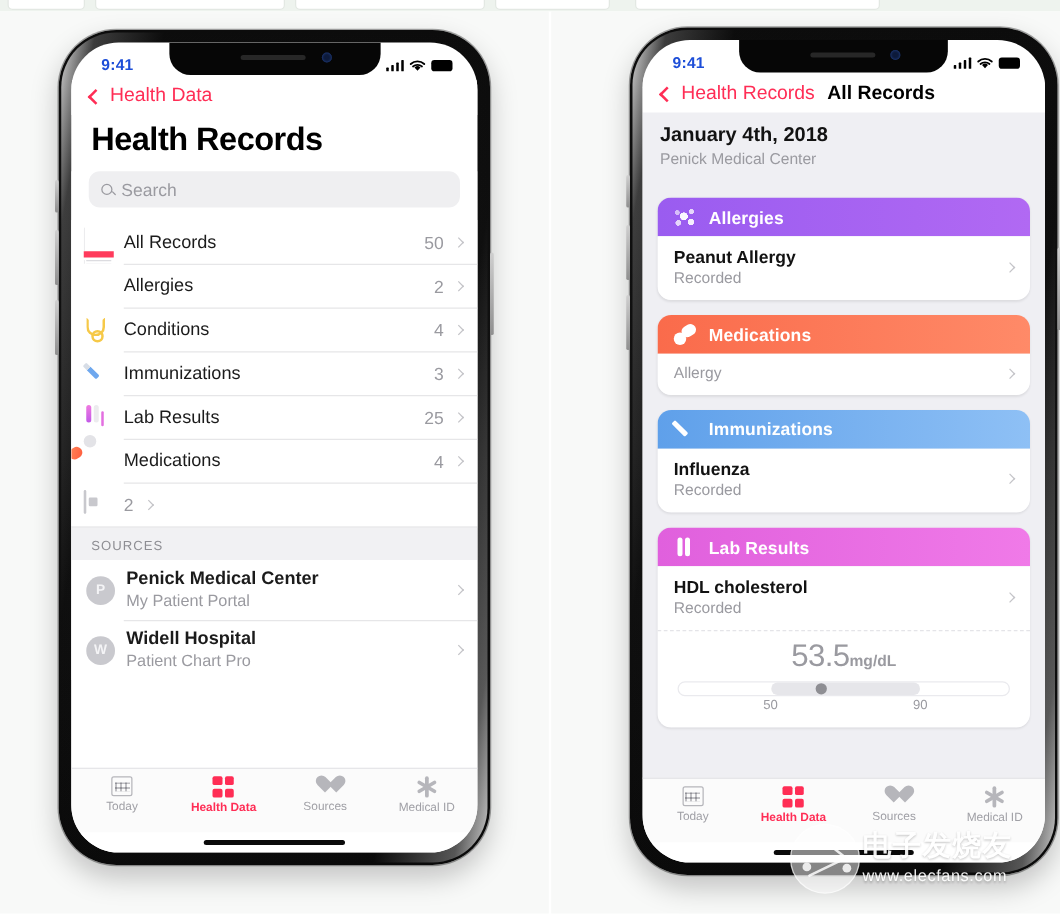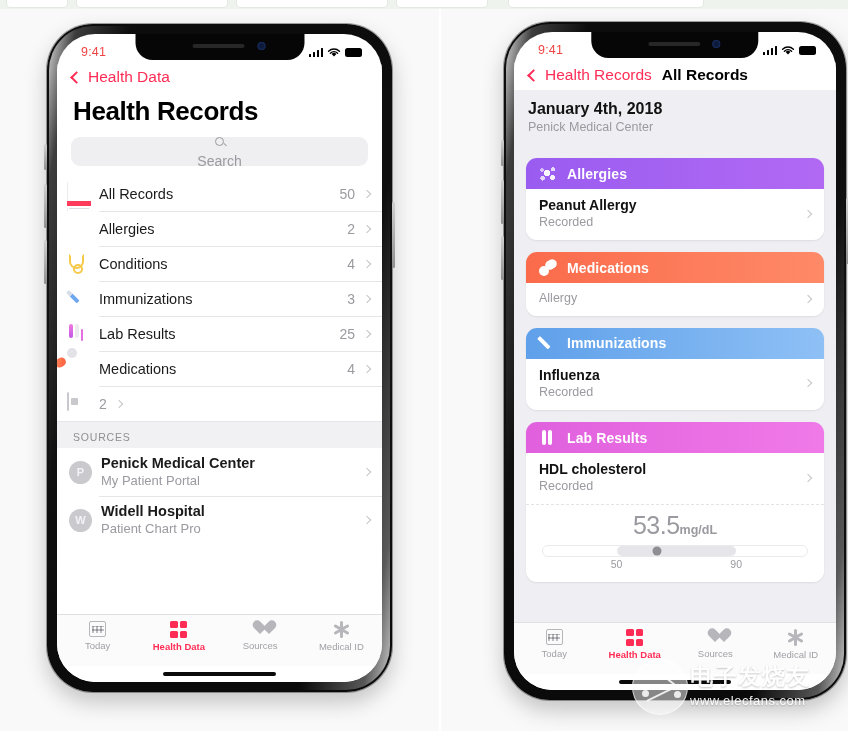--- a/index.html
+++ b/index.html
@@ -80,42 +80,42 @@
     position:absolute; right:23%; top:8px; width:8px; height:8px;
     border-radius:50%; background:#0d1a3a;
     box-shadow:inset 0 0 2px #2b4fa0;
   }
 
   
   .statusbar{
     height:30px; flex:0 0 30px; display:flex; align-items:center;
     justify-content:space-between; padding:6px 20px 0 24px; z-index:21; position:relative;
   }
-  .sb-time{ font-size:12.5px; font-weight:400; color:#ef4444; letter-spacing:.2px; }
+  .sb-time{ font-size:12.5px; font-weight:700; color:#1d4ed8; letter-spacing:.2px; }
   .sb-right{ display:flex; align-items:center; gap:4px; }
   .sig{ display:flex; align-items:flex-end; gap:1.5px; height:9px; }
   .sig i{ display:block; width:2.5px; background:#000; border-radius:.5px; }
   .sig i:nth-child(1){ height:3px; } .sig i:nth-child(2){ height:5px; }
   .sig i:nth-child(3){ height:7px; } .sig i:nth-child(4){ height:9px; }
   .batt{ width:17px; height:9px; border-radius:2.5px; background:#000; }
 
   
   .navbar{ flex:0 0 auto; padding:4px 14px 6px 12px; display:flex; align-items:center; gap:5px; background:#fff; }
   .chev-back{ width:9px; height:9px; border-left:2.6px solid #ff2d55; border-bottom:2.6px solid #ff2d55;
               transform:rotate(45deg); margin-left:3px; margin-right:2px; }
   .back-label{ color:#ff2d55; font-size:15.5px; }
   .nav-title{ color:#000; font-size:15.5px; font-weight:700; margin-left:5px; }
 
   .large-title{ font-size:26px; font-weight:700; color:#000; padding:4px 16px 10px; letter-spacing:-.4px; }
 
   
   .searchwrap{ padding:0 14px 10px; background:#fff; }
   .searchbar{
     height:29px; background:#efeff1; border-radius:9px;
-    display:flex; align-items:center; gap:7px; padding:0 10px;flex-direction:column;
+    display:flex; align-items:center; gap:7px; padding:0 10px;
   }
   .mag{ width:9px; height:9px; border:1.4px solid #9a9aa0; border-radius:50%; position:relative; flex:0 0 auto; }
   .mag::after{ content:""; position:absolute; width:4px; height:1.4px; background:#9a9aa0;
                transform:rotate(45deg); right:-3.5px; bottom:0px; border-radius:1px; }
   .search-ph{ color:#9a9aa0; font-size:14px; }
 
   
   .scrollarea{ flex:1 1 auto; overflow:hidden; background:#fff; position:relative; }
   .rowlist{ background:#fff; }
   .row{

